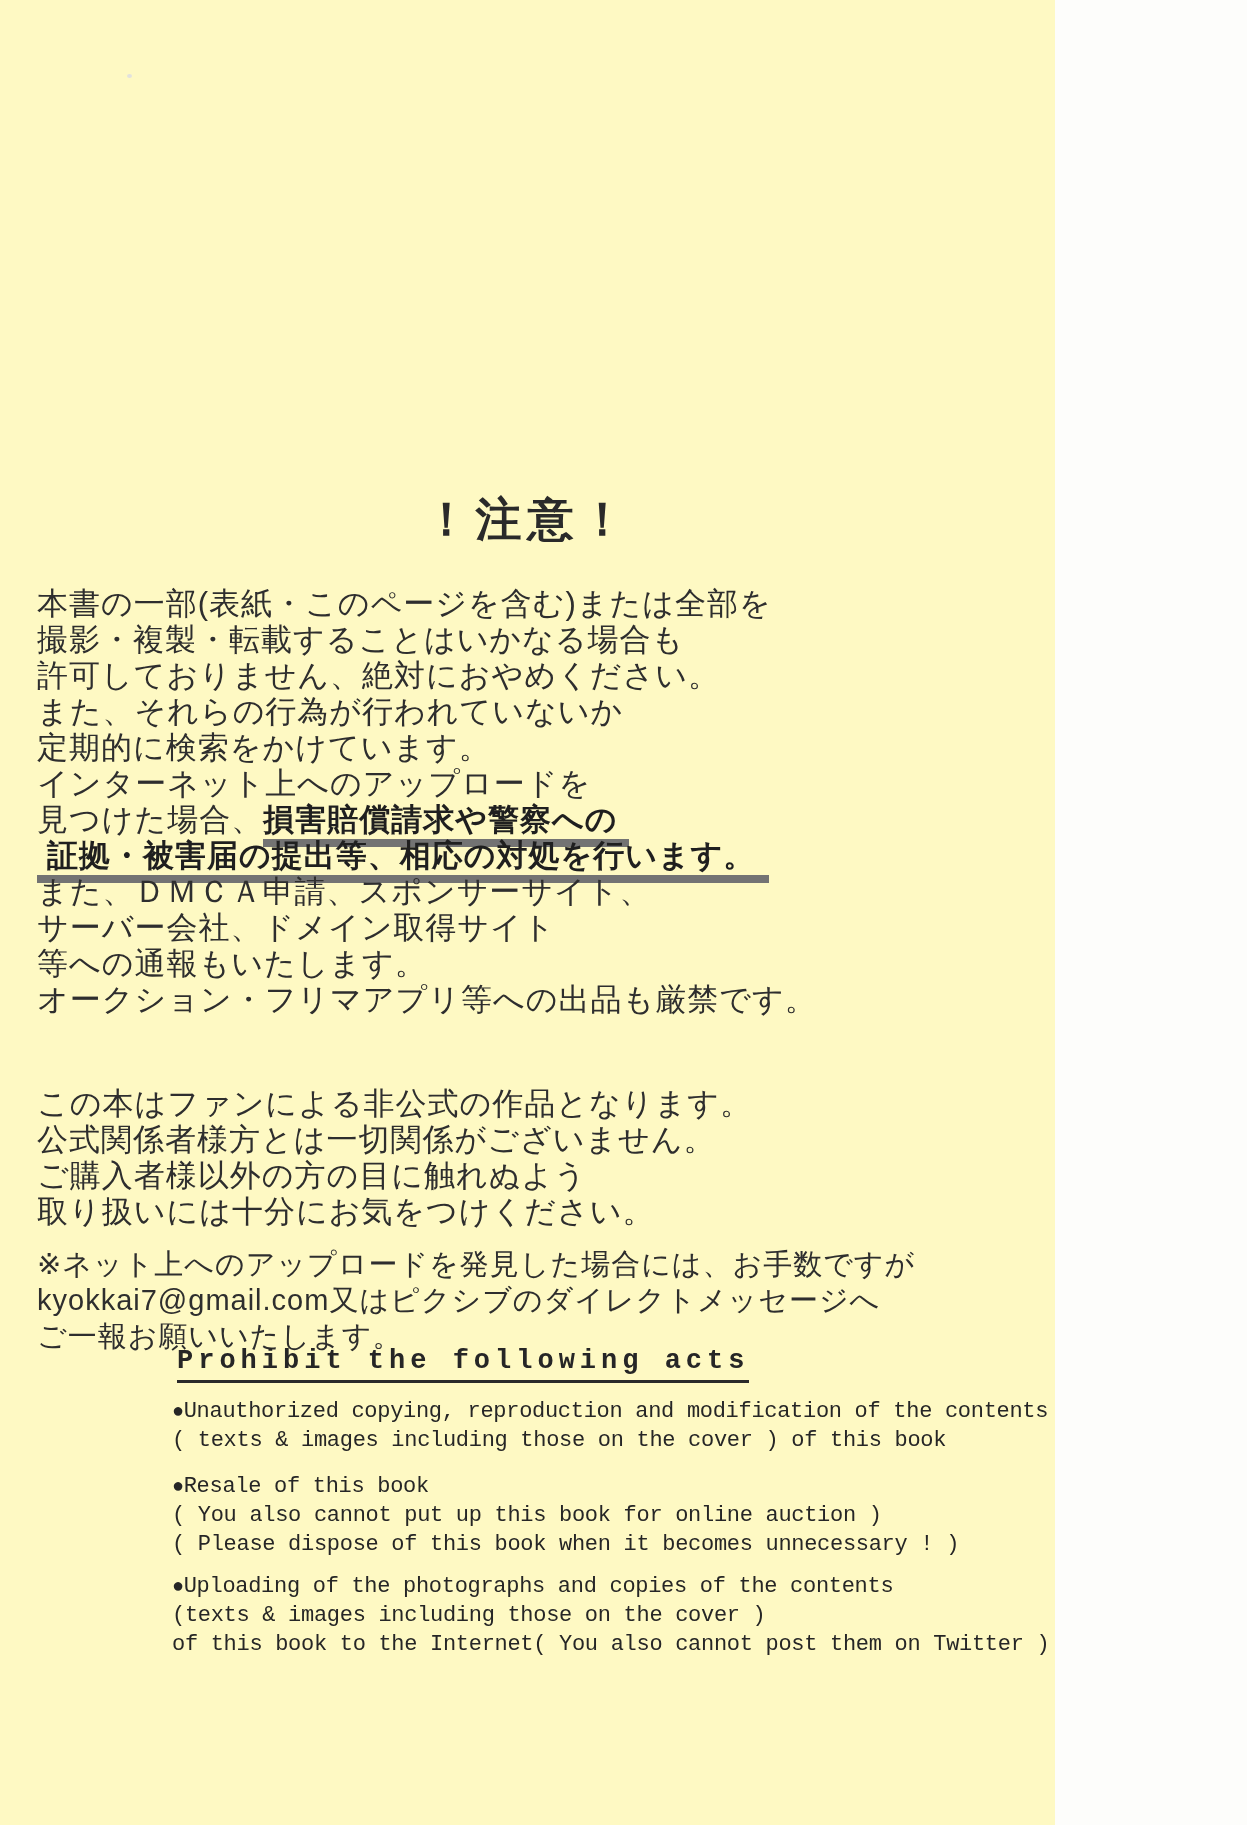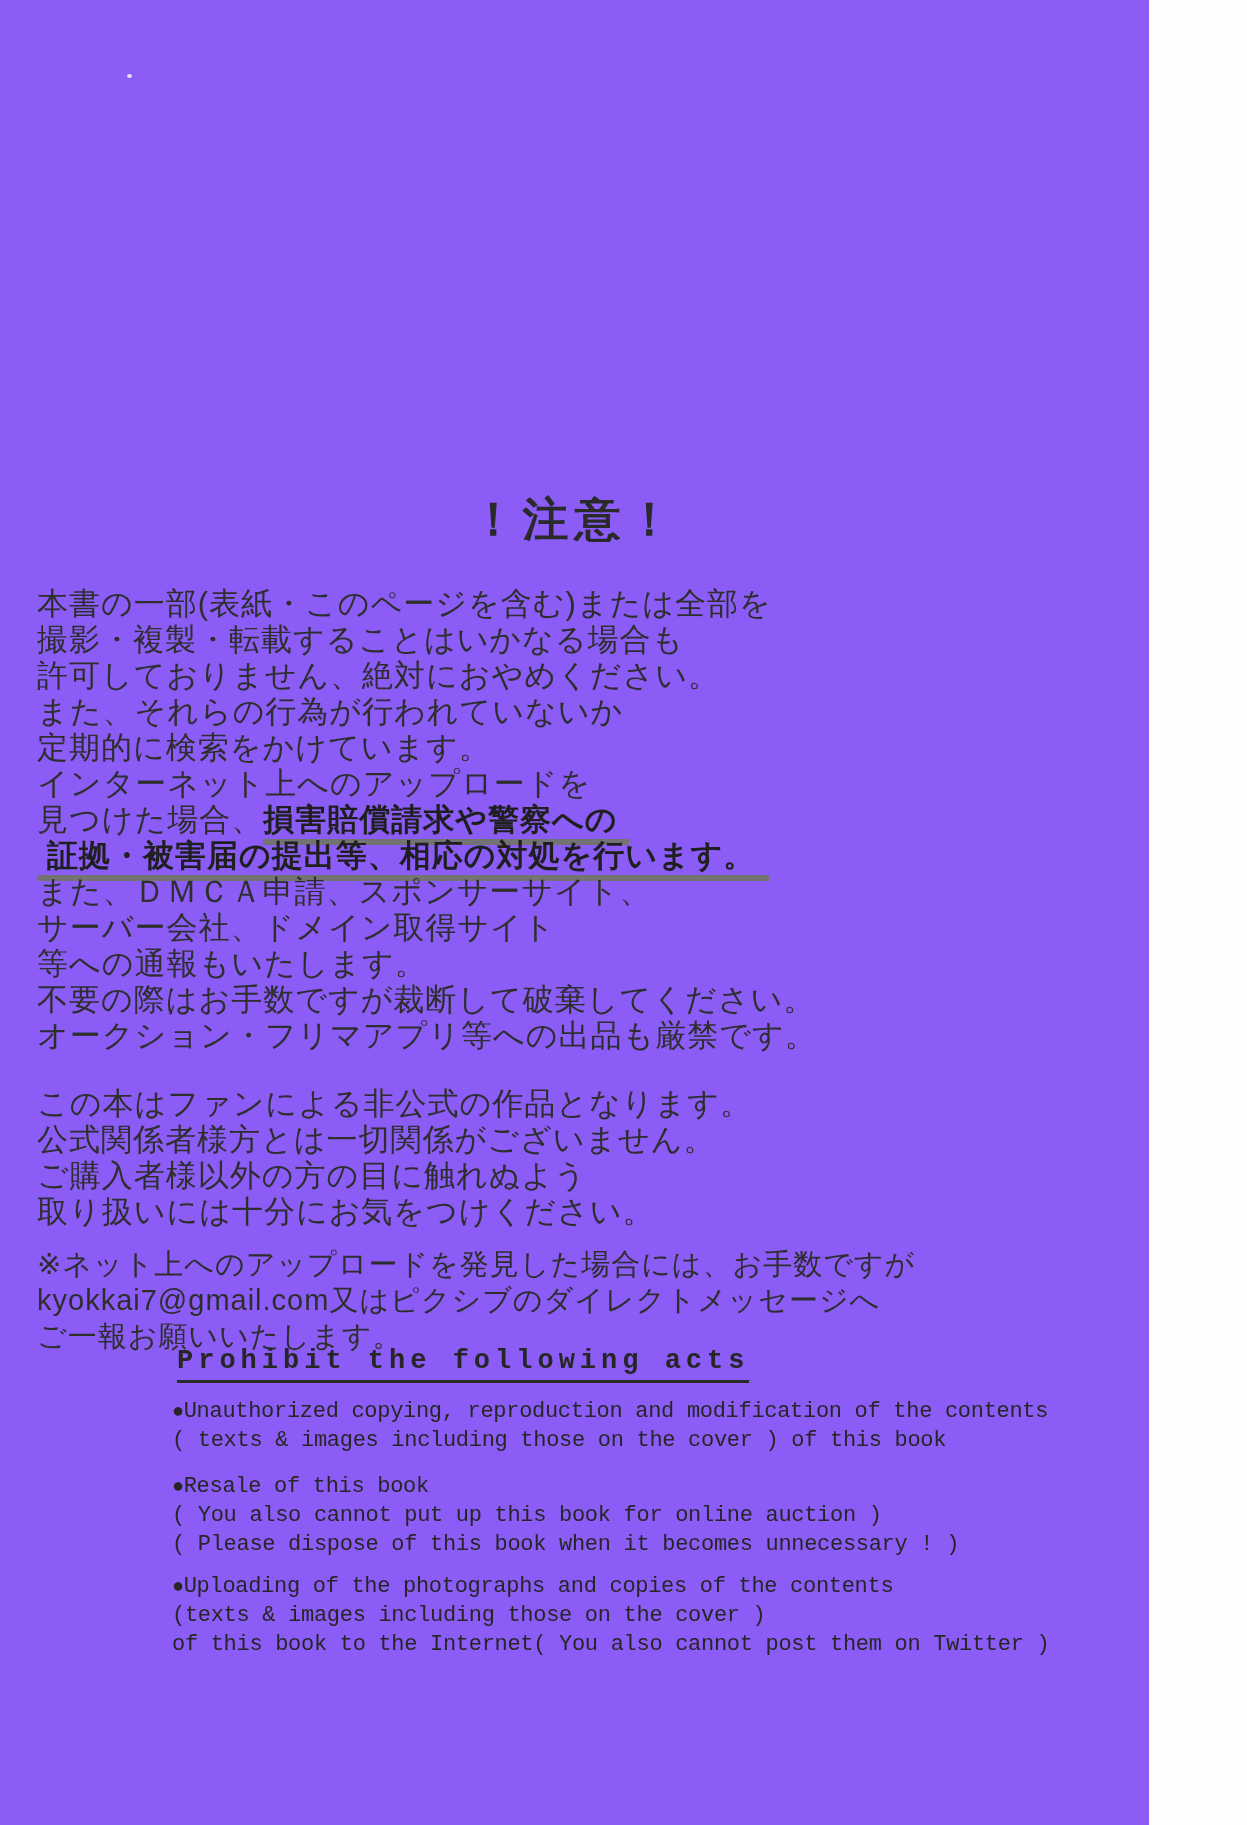--- a/index.html
+++ b/index.html
@@ -2,23 +2,23 @@
 <html><head>
 <meta charset="utf-8">
 <style>
   html, body {
     margin: 0;
     padding: 0;
     background: #fdfdfb;
   }
   .sheet {
     position: relative;
-    width: 1149px;
+    width: 1055px;
     height: 1825px;
-    background: #8b5cf6;
+    background: #fef9c3;
     overflow: hidden;
     color: #2d2d2d;
     font-family: "Liberation Sans", "DejaVu Sans", sans-serif;
   }
   .title {
     position: absolute;
     top: 489px;
     left: 0;
     width: 100%;
     text-align: center;
@@ -45,21 +45,21 @@
     width: 1112px;
     font-size: 29px;
     line-height: 36px;
   }
   .jline { white-space: nowrap; }
   .emph {
     font-weight: 700;
     color: #1f1f1f;
   }
   .u {
-    border-bottom: 6px solid #737373;
+    border-bottom: 8px solid #737373;
     padding-bottom: 2px;
   }
   .pad-r  { padding-right: 12px; }
   .pad-lr { padding-left: 10px; padding-right: 14px; }
   .en-heading {
     position: absolute;
     top: 1346px;
     left: 177px;
     font-family: "Liberation Mono", "DejaVu Sans Mono", monospace;
     font-size: 27px;
@@ -113,21 +113,20 @@
     <div class="jline">撮影・複製・転載することはいかなる場合も</div>
     <div class="jline">許可しておりません、絶対におやめください。</div>
     <div class="jline">また、それらの行為が行われていないか</div>
     <div class="jline">定期的に検索をかけています。</div>
     <div class="jline">インターネット上へのアップロードを</div>
     <div class="jline"><span>見つけた場合、</span><span class="emph u pad-r">損害賠償請求や警察への</span></div>
     <div class="jline"><span class="emph u pad-lr">証拠・被害届の提出等、相応の対処を行います。</span></div>
     <div class="jline">また、ＤＭＣＡ申請、スポンサーサイト、</div>
     <div class="jline">サーバー会社、ドメイン取得サイト</div>
     <div class="jline">等への通報もいたします。</div>
-    <div class="jline">不要の際はお手数ですが裁断して破棄してください。</div>
     <div class="jline">オークション・フリマアプリ等への出品も厳禁です。</div>
   </div>
 
   <div class="jp-block para2">
     <div class="jline">この本はファンによる非公式の作品となります。</div>
     <div class="jline">公式関係者様方とは一切関係がございません。</div>
     <div class="jline">ご購入者様以外の方の目に触れぬよう</div>
     <div class="jline">取り扱いには十分にお気をつけください。</div>
   </div>
 

